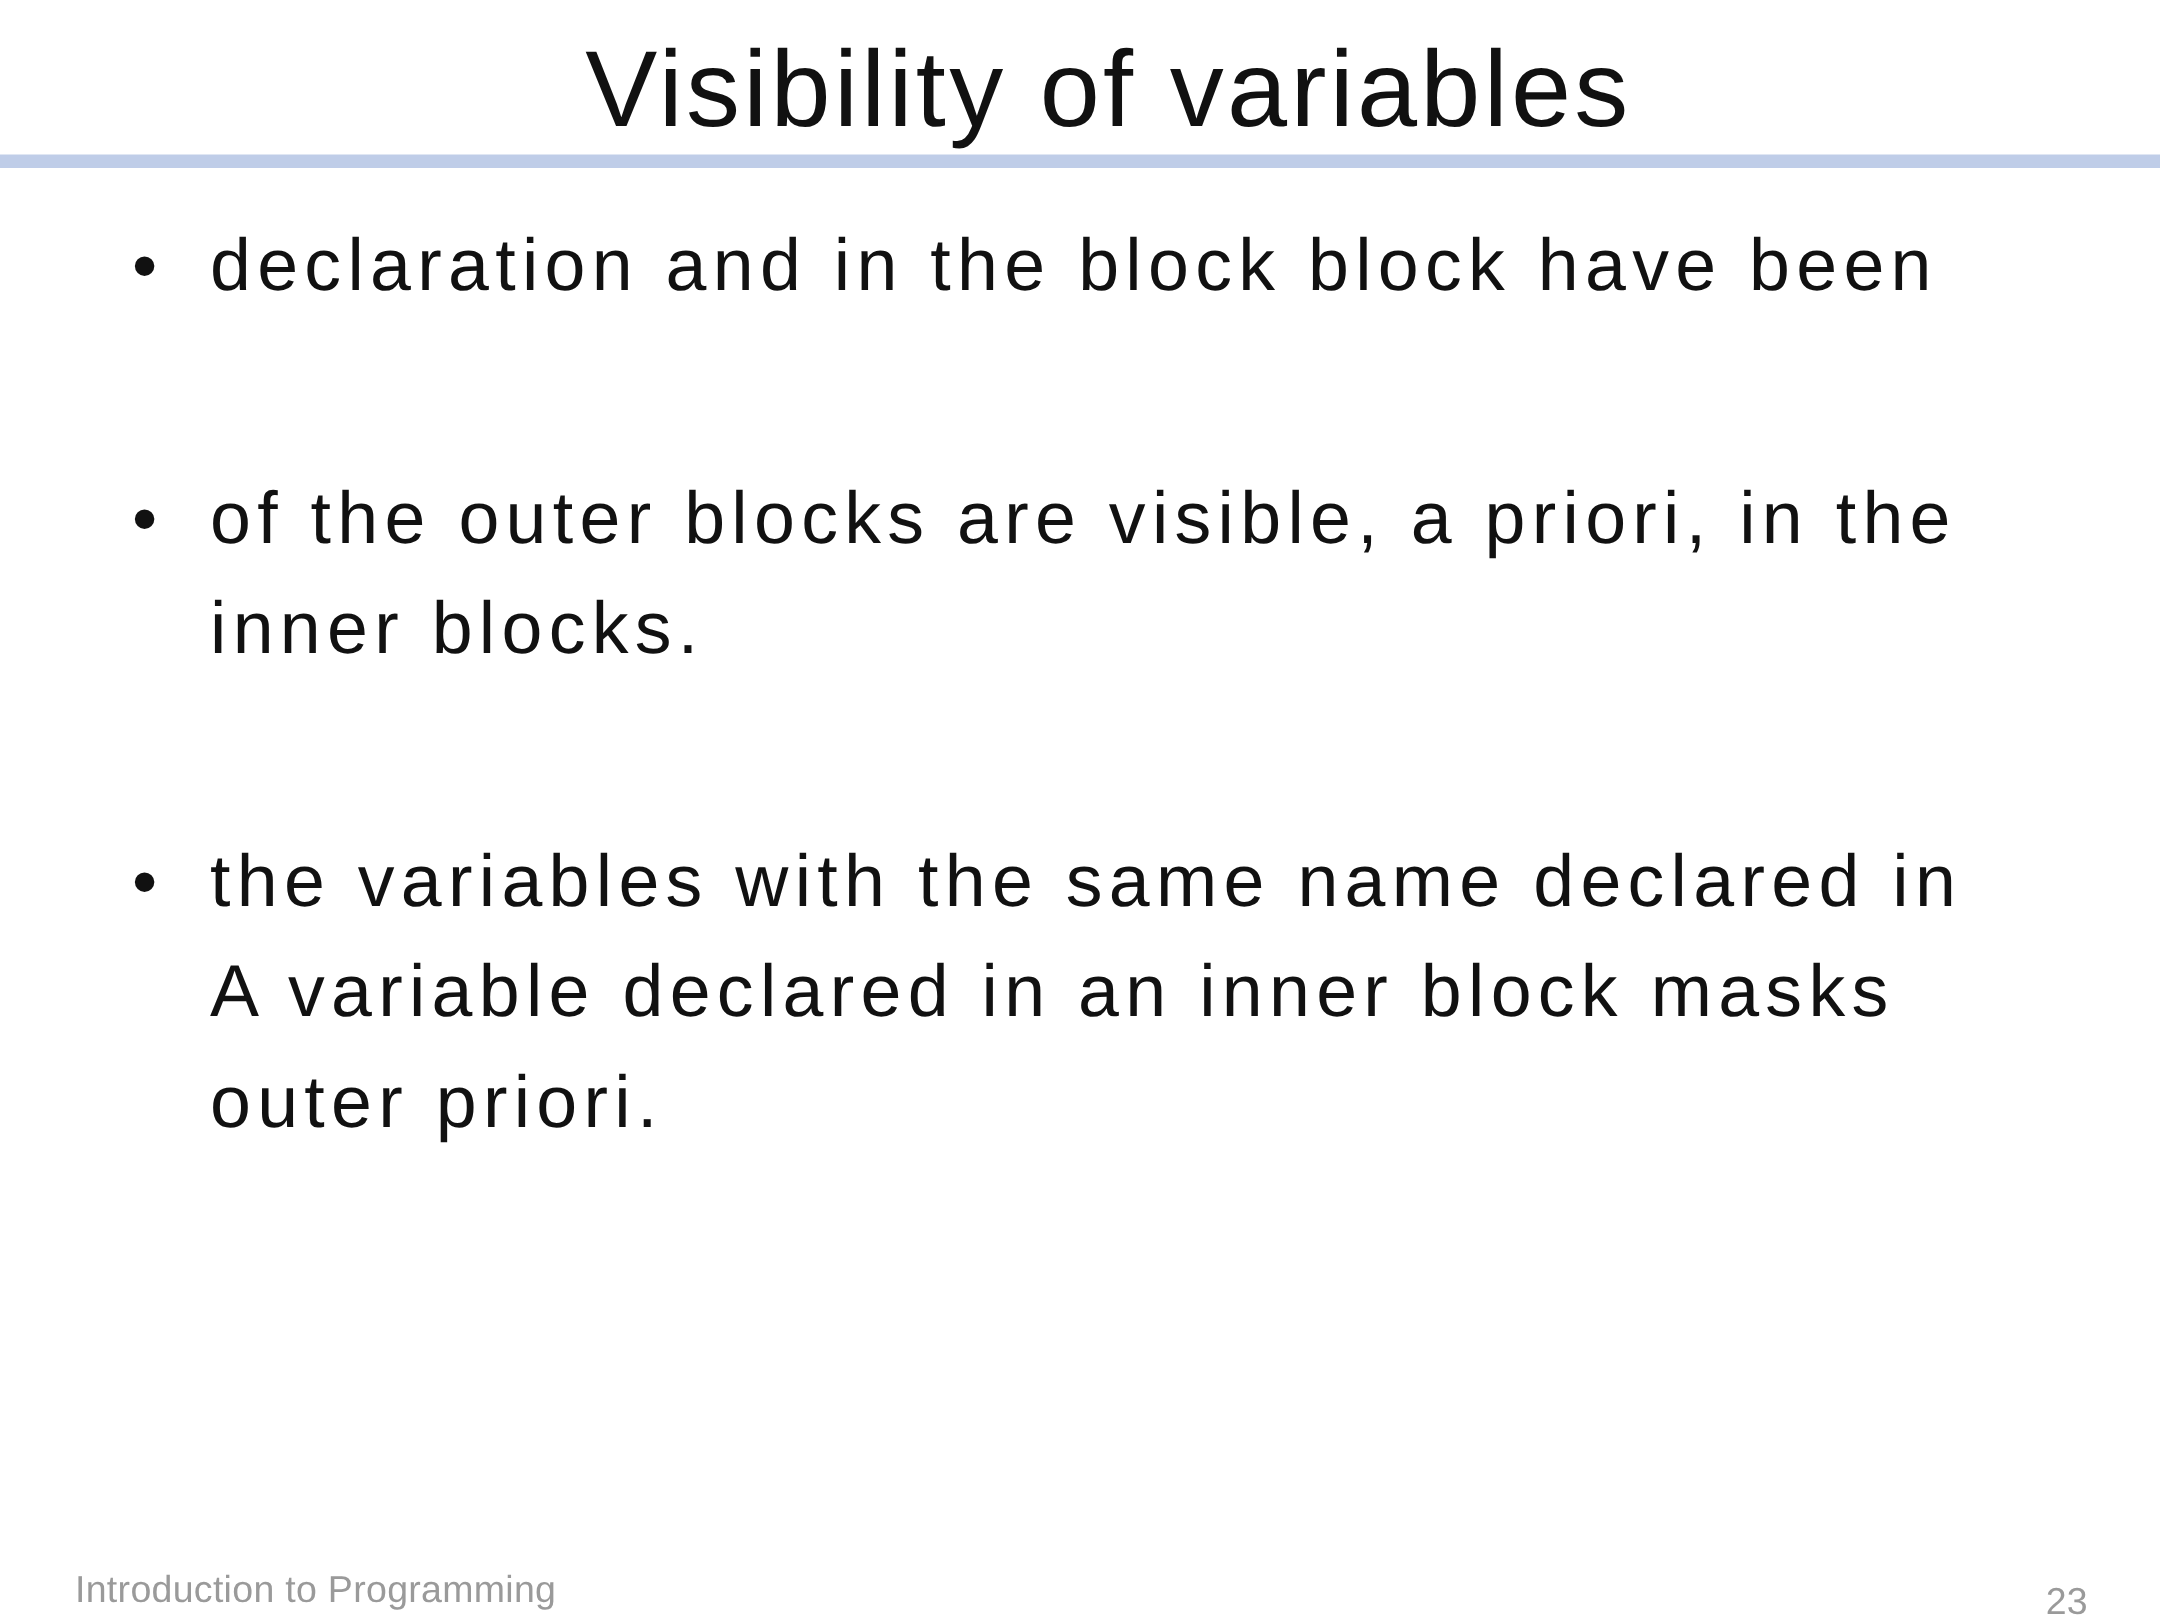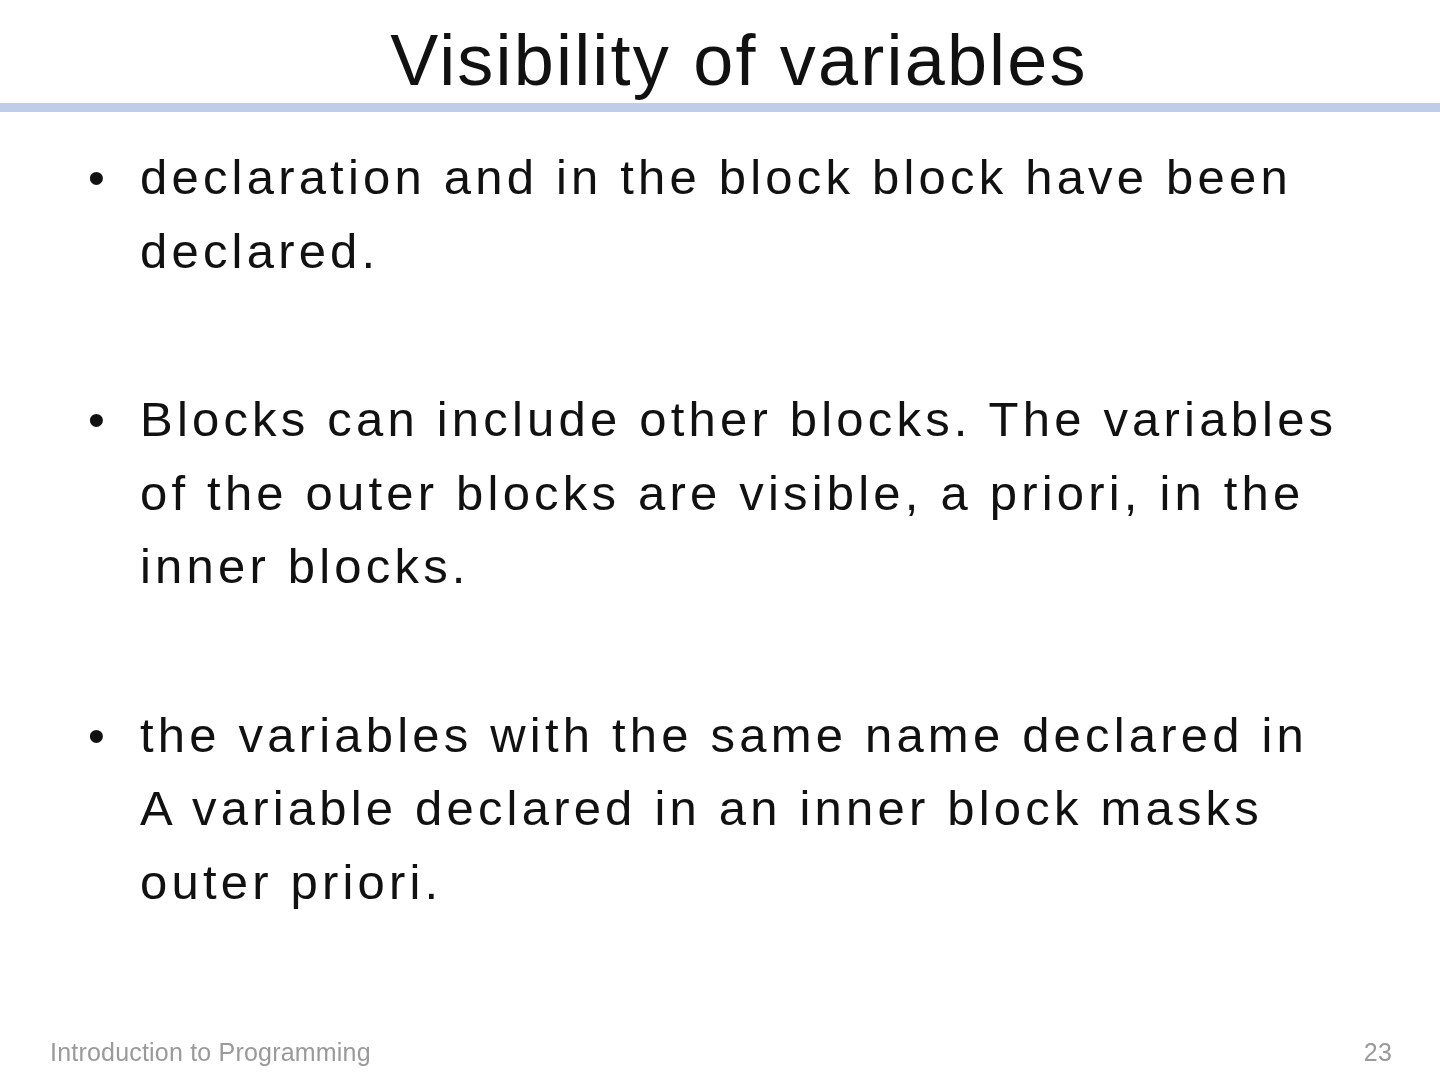--- a/index.html
+++ b/index.html
@@ -78,45 +78,43 @@
     right: 48px;
     display: flex;
     align-items: center;
     font-size: 25px;
     line-height: 25px;
     letter-spacing: 0.2px;
     color: #9A9A9A;
   }
   .footer-left   { flex: 1 1 0; text-align: left; }
   .footer-center { flex: 1 1 0; text-align: center; }
-  .footer-right  { flex: 1 1 0; text-align: right; }
+  .footer-right  { flex: 1 1 0; text-align: right; margin-top: 16px; }
 </style>
 </head>
 <body>
 
 <div class="slide">
 
   <div class="slide-title">Visibility of variables</div>
 
   <div class="accent-rule"></div>
 
   <div class="bullets">
 
     <div class="bullet">
       <span class="bullet-marker">•</span>
       <div class="bullet-lines">
         <div class="bullet-line">declaration and in the block block have been</div>
-        <div class="bullet-line">declared.</div>
       </div>
     </div>
 
     <div class="bullet">
       <span class="bullet-marker">•</span>
       <div class="bullet-lines">
-        <div class="bullet-line">Blocks can include other blocks. The variables</div>
         <div class="bullet-line">of the outer blocks are visible, a priori, in the</div>
         <div class="bullet-line">inner blocks.</div>
       </div>
     </div>
 
     <div class="bullet">
       <span class="bullet-marker">•</span>
       <div class="bullet-lines">
         <div class="bullet-line">the variables with the same name declared in</div>
         <div class="bullet-line">A variable declared in an inner block masks</div>

